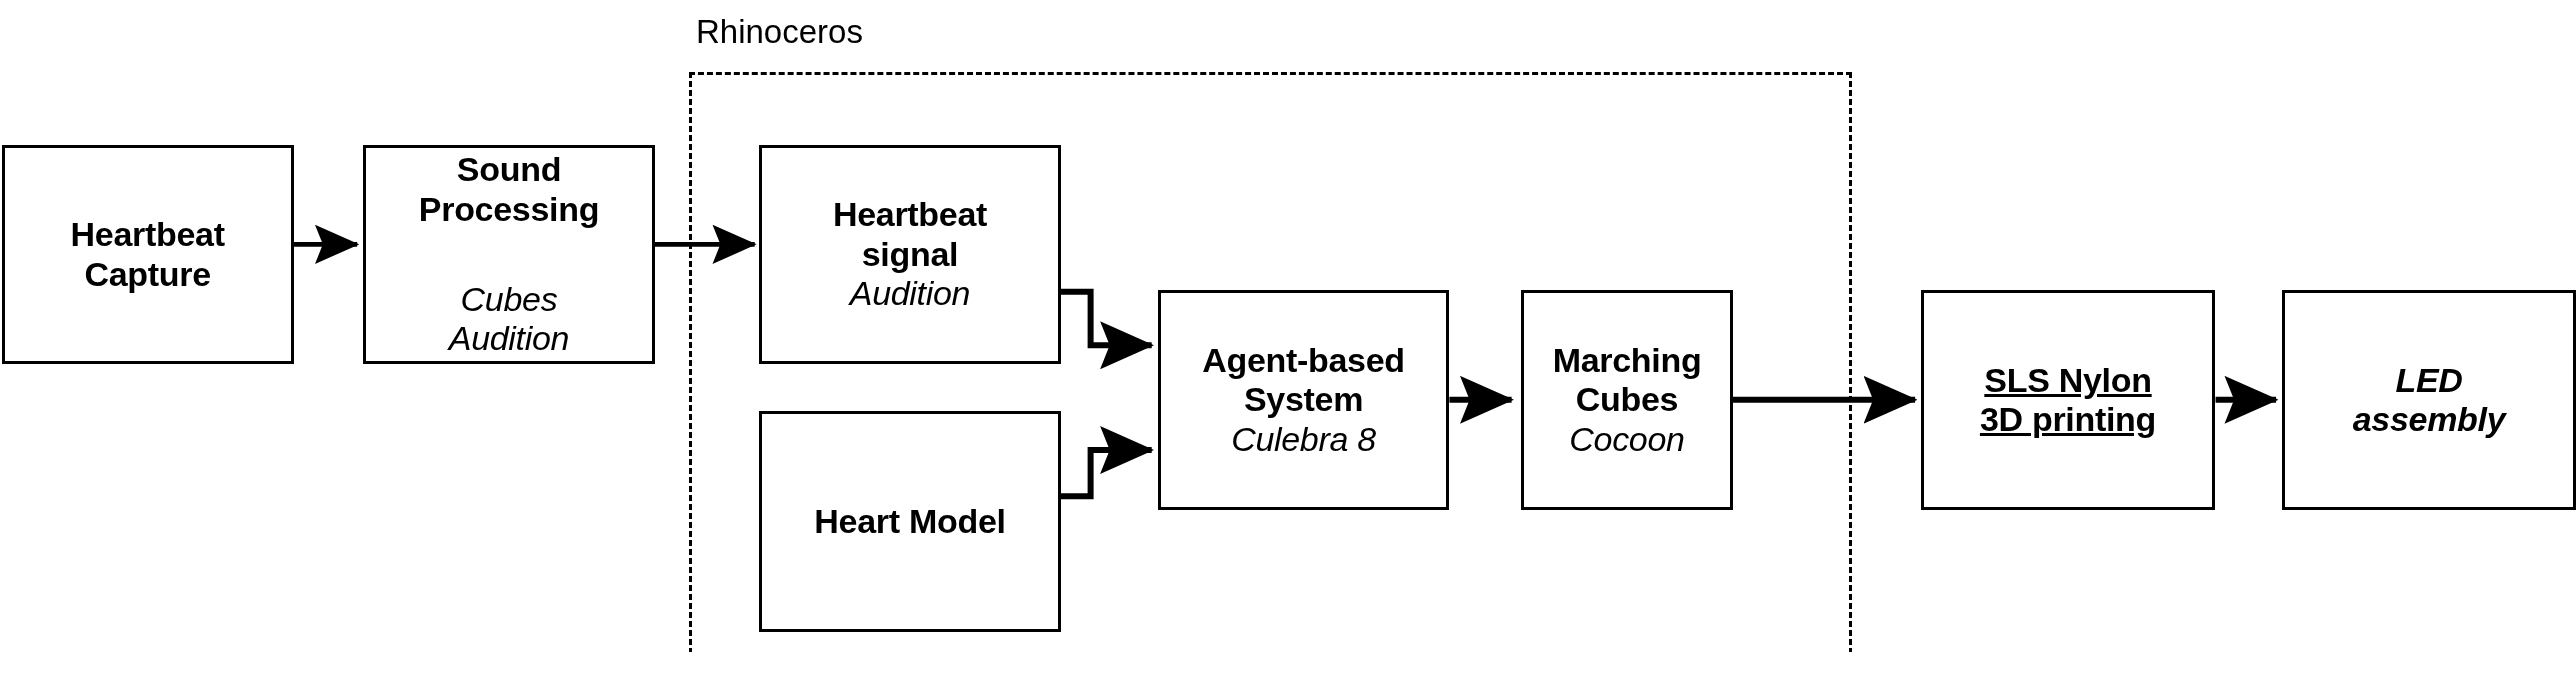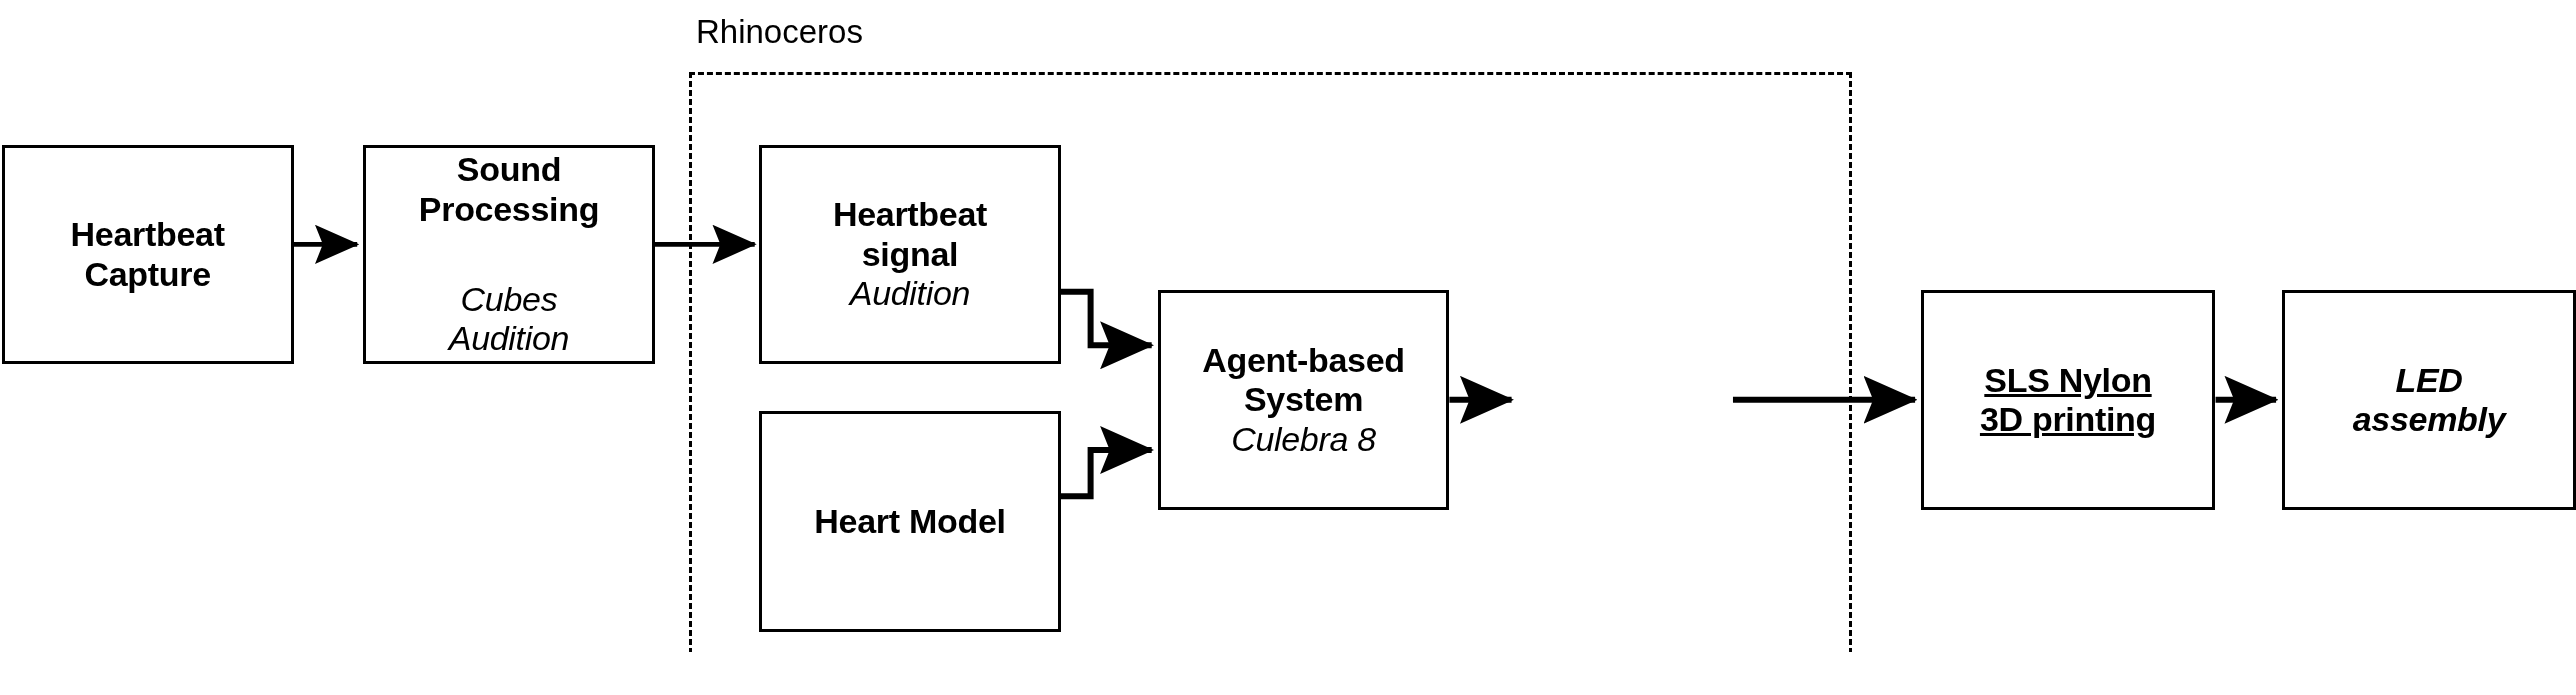--- a/index.html
+++ b/index.html
@@ -133,20 +133,25 @@
   <div class="node-box" style="left:759px; top:411px; width:302px; height:221px;">
     <div class="node-title">Heart Model</div>
   </div>
 
   <div class="node-box" style="left:1158px; top:290px; width:291px; height:220px;">
     <div class="node-title">Agent-based
 System</div>
     <div class="node-sub">Culebra 8</div>
   </div>
 
+  <div class="node-box" style="left:1521px; top:290px; width:212px; height:220px;">
+    <div class="node-title">Marching
+Cubes</div>
+    <div class="node-sub">Cocoon</div>
+  </div>
 
   <div class="node-box" style="left:1921px; top:290px; width:294px; height:220px;text-decoration:underline;">
     <div class="node-title">SLS Nylon
 3D printing</div>
   </div>
 
   <div class="node-box" style="left:2282px; top:290px; width:294px; height:220px;font-style:italic;">
     <div class="node-title">LED
 assembly</div>
   </div>

